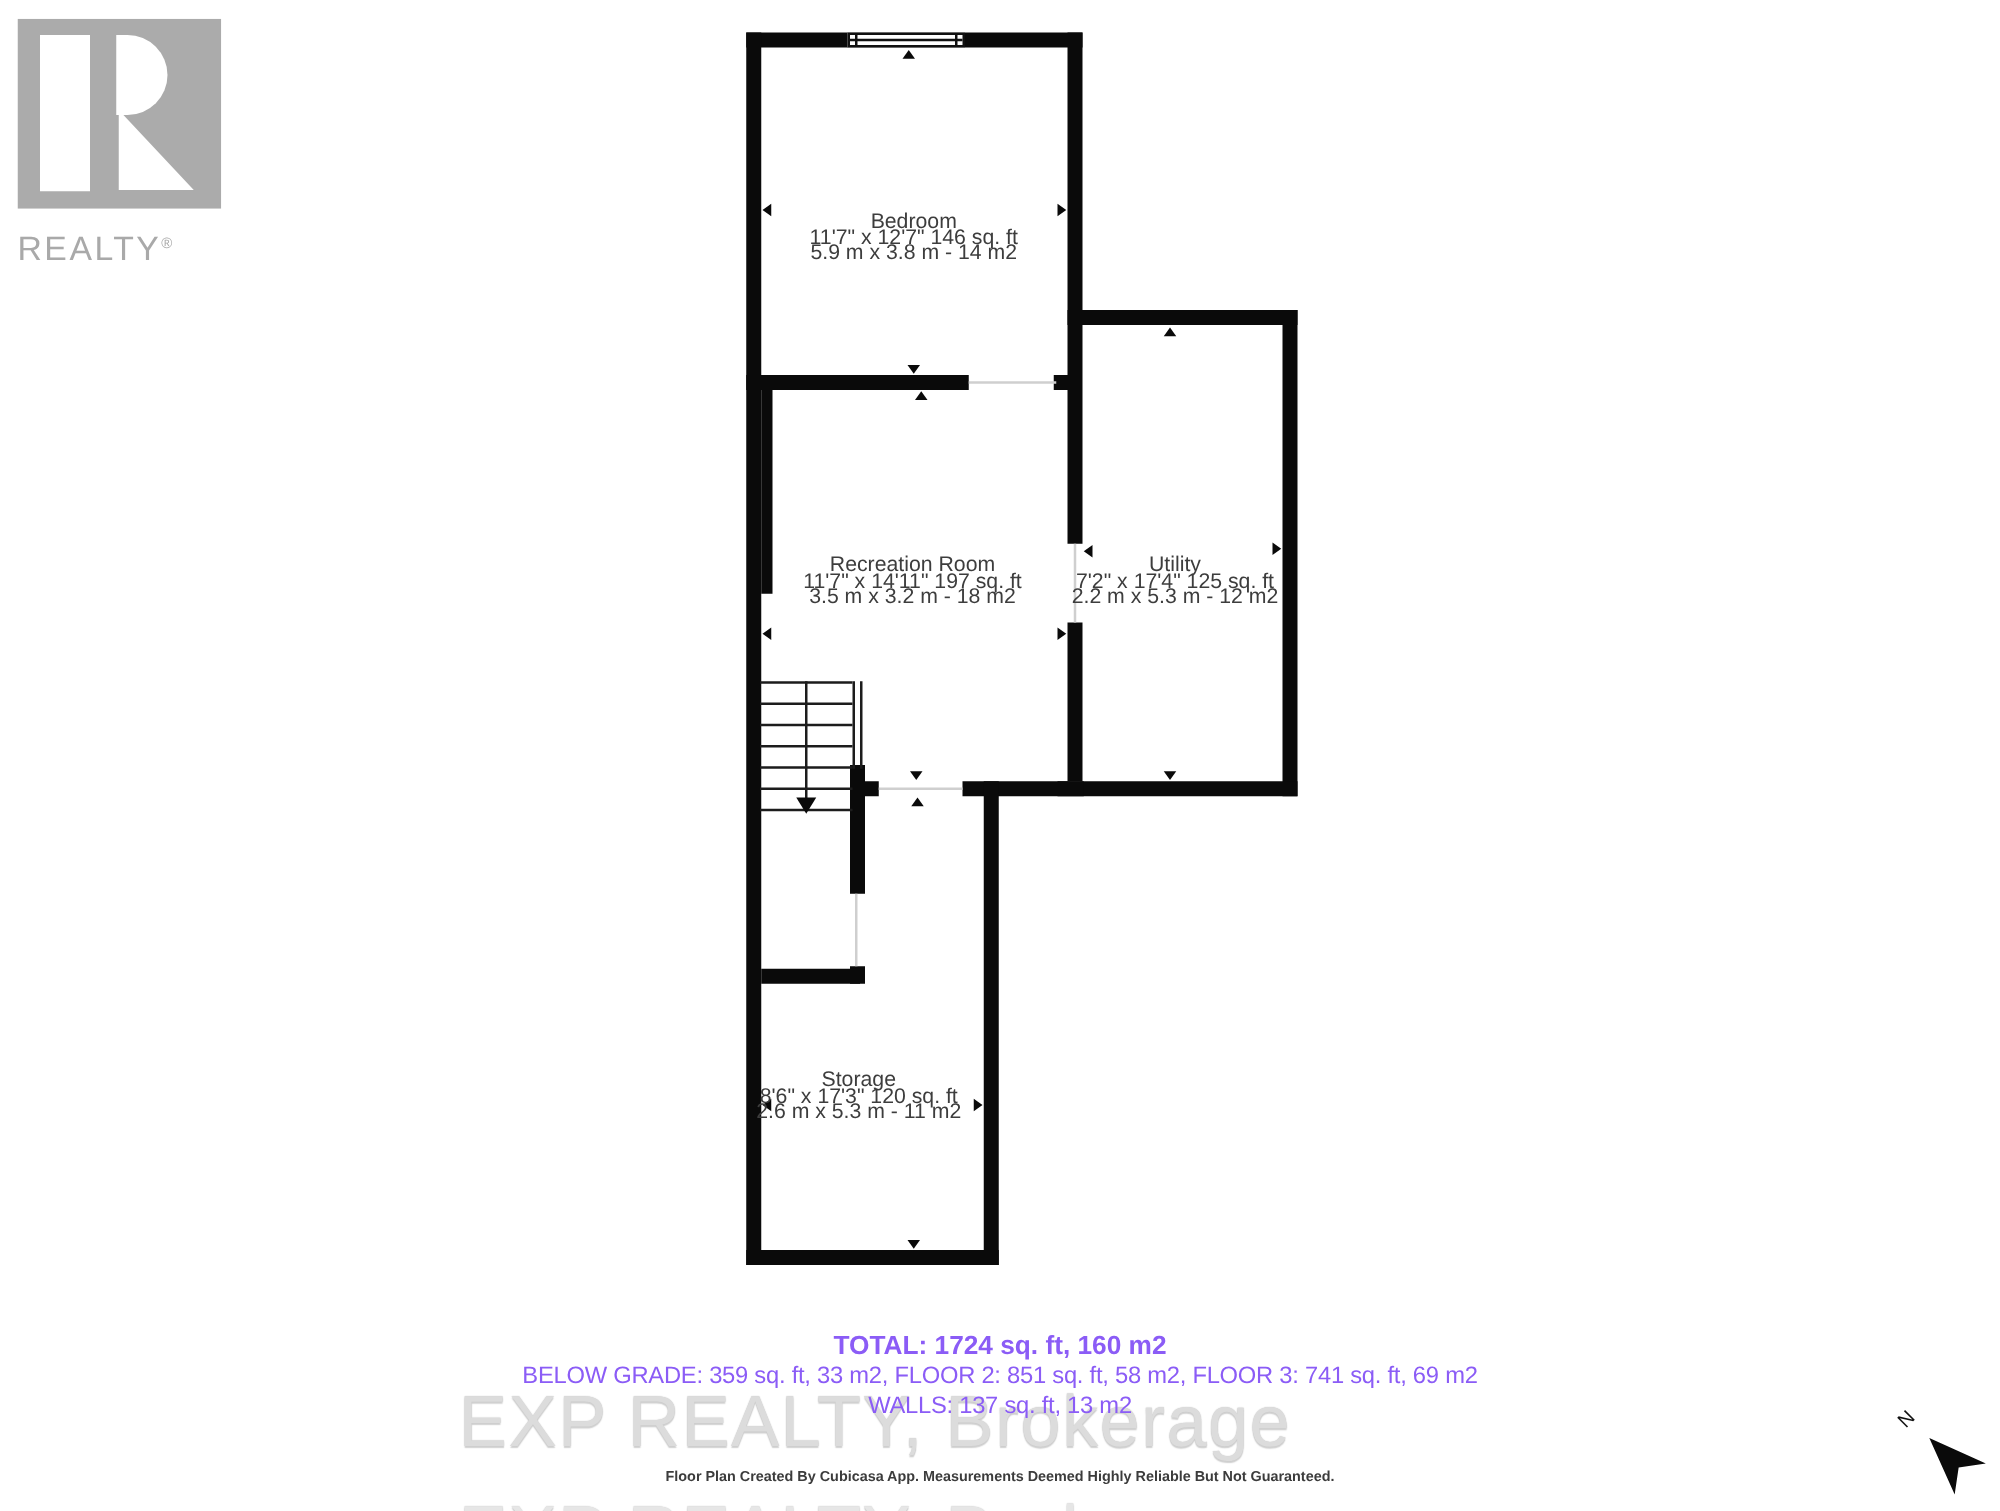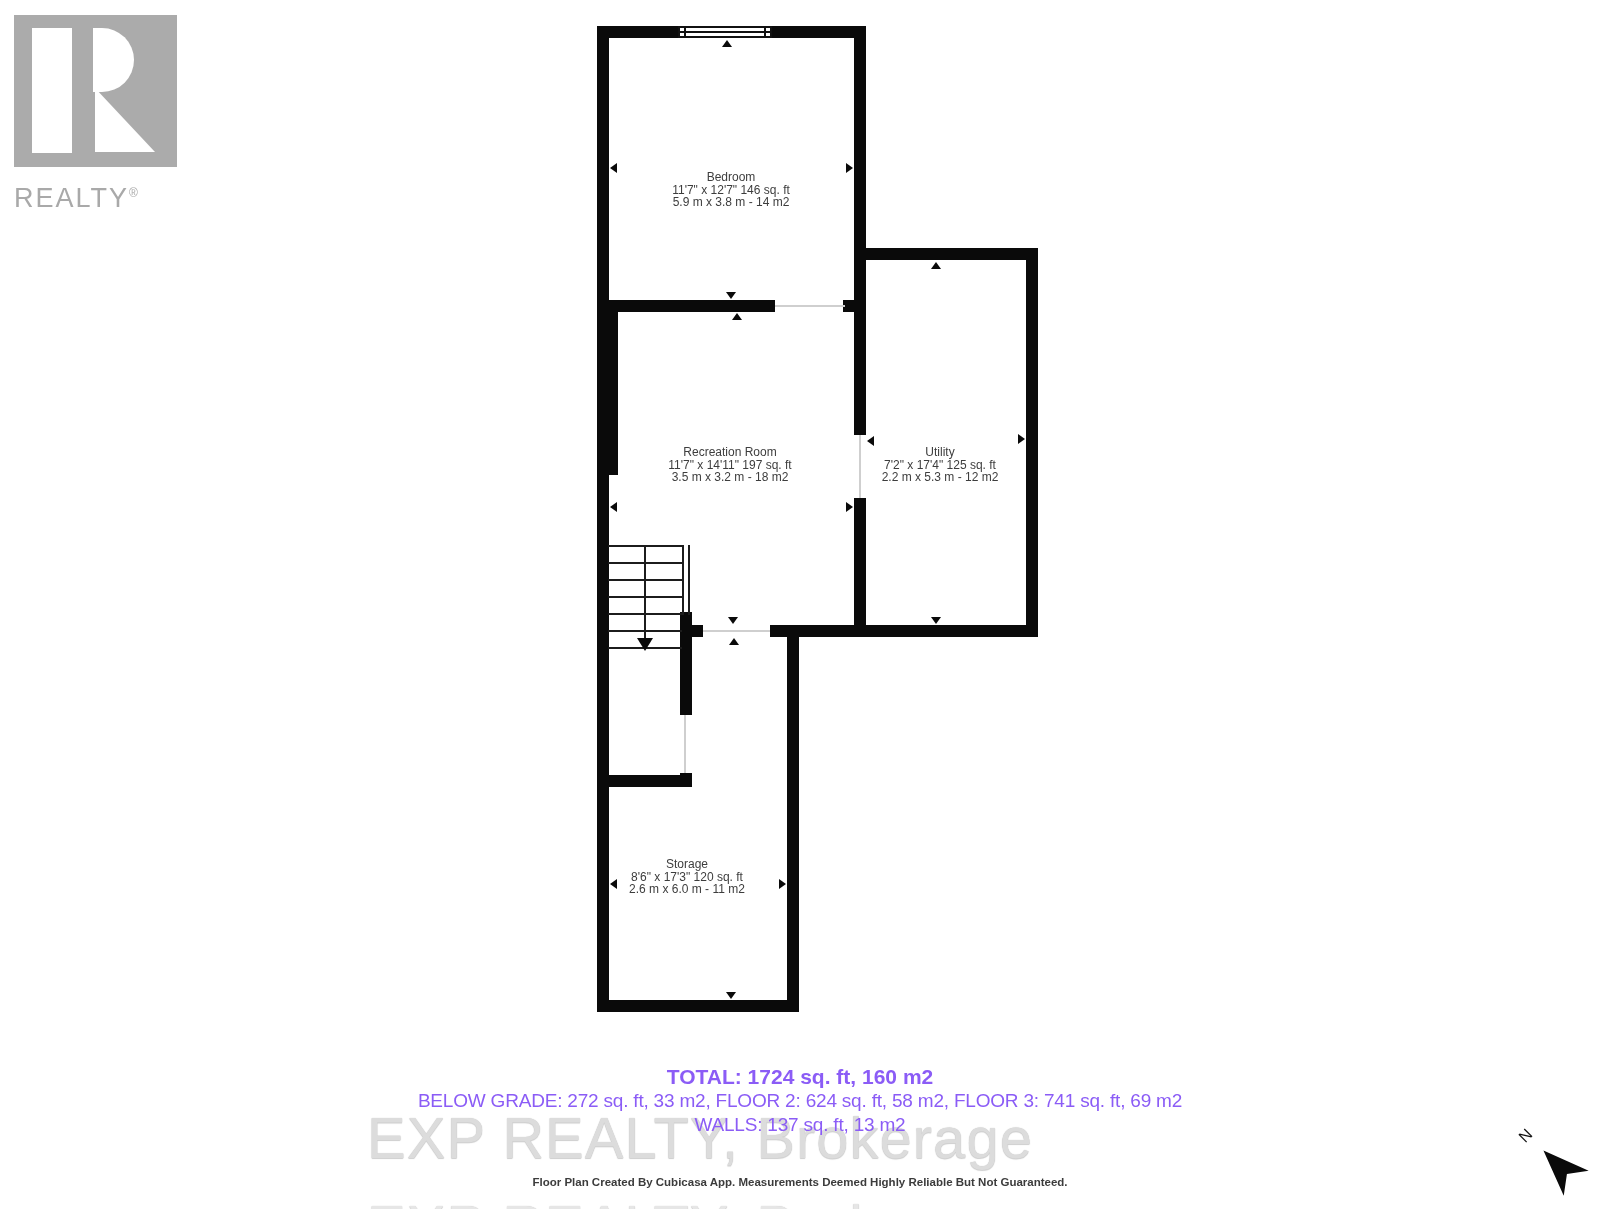--- a/index.html
+++ b/index.html
@@ -13,21 +13,21 @@
   .sl{position:absolute;background:#1c1c1c;}
   
   .tri{position:absolute;width:0;height:0;}
   .t-up{border-left:5px solid transparent;border-right:5px solid transparent;border-bottom:7px solid #0a0a0a;}
   .t-dn{border-left:5px solid transparent;border-right:5px solid transparent;border-top:7px solid #0a0a0a;}
   .t-lf{border-top:5px solid transparent;border-bottom:5px solid transparent;border-right:7px solid #0a0a0a;}
   .t-rt{border-top:5px solid transparent;border-bottom:5px solid transparent;border-left:7px solid #0a0a0a;}
   .stair-arrow{border-left:8px solid transparent;border-right:8px solid transparent;border-top:13px solid #0a0a0a;}
   
   .room-label{position:absolute;width:240px;text-align:center;color:#3d3d3d;
-              font-size:12px;line-height:12.5px;}
+              font-size:17px;line-height:12.5px;}
   .room-label .rname{display:block;}
   
   .window{position:absolute;left:678px;top:26px;width:94px;height:12px;background:#fff;
           border:2px solid #111;box-sizing:border-box;}
   .window .mid{position:absolute;left:0;right:0;top:3px;height:1.5px;background:#111;}
   .window .tick-l{position:absolute;left:4px;top:-1px;width:2px;height:9px;background:#111;}
   .window .tick-r{position:absolute;right:4px;top:-1px;width:2px;height:9px;background:#111;}
   
   .logo{position:absolute;left:14px;top:15px;width:163px;}
   .logo-text{margin-top:12px;color:#a9a9a9;font-size:27px;letter-spacing:2px;
@@ -136,29 +136,29 @@
   <span class="rname">3.5 m x 3.2 m - 18 m2</span>
 </div>
 <div class="room-label" style="left:820px;top:446px">
   <span class="rname">Utility</span>
   <span class="rname">7'2" x 17'4" 125 sq. ft</span>
   <span class="rname">2.2 m x 5.3 m - 12 m2</span>
 </div>
 <div class="room-label" style="left:567px;top:858px">
   <span class="rname">Storage</span>
   <span class="rname">8'6" x 17'3" 120 sq. ft</span>
-  <span class="rname">2.6 m x 6.0 m - 11 m2</span>
+  <span class="rname">2.6 m x 5.3 m - 11 m2</span>
 </div>
 
 <div class="wm" style="top:1104px">EXP REALTY, Brokerage</div>
 <div class="wm" style="top:1192px;color:#e6e6e6">EXP REALTY, Brokerage</div>
 
 <div class="summary">
   <div class="l1">TOTAL: 1724 sq. ft, 160 m2</div>
-  <div class="lx">BELOW GRADE: 272 sq. ft, 33 m2, FLOOR 2: 624 sq. ft, 58 m2, FLOOR 3: 741 sq. ft, 69 m2</div>
+  <div class="lx">BELOW GRADE: 359 sq. ft, 33 m2, FLOOR 2: 851 sq. ft, 58 m2, FLOOR 3: 741 sq. ft, 69 m2</div>
   <div class="lx">WALLS: 137 sq. ft, 13 m2</div>
 </div>
 
 <div class="disclaimer">Floor Plan Created By Cubicasa App. Measurements Deemed Highly Reliable But Not Guaranteed.</div>
 
 <span class="compass-n">N</span>
 <svg class="compass-svg" width="58" height="58" viewBox="0 0 100 100">
   <polygon points="18,18 96,53 58.5,58.5 53,96" fill="#0a0a0a"></polygon>
 </svg>
 

